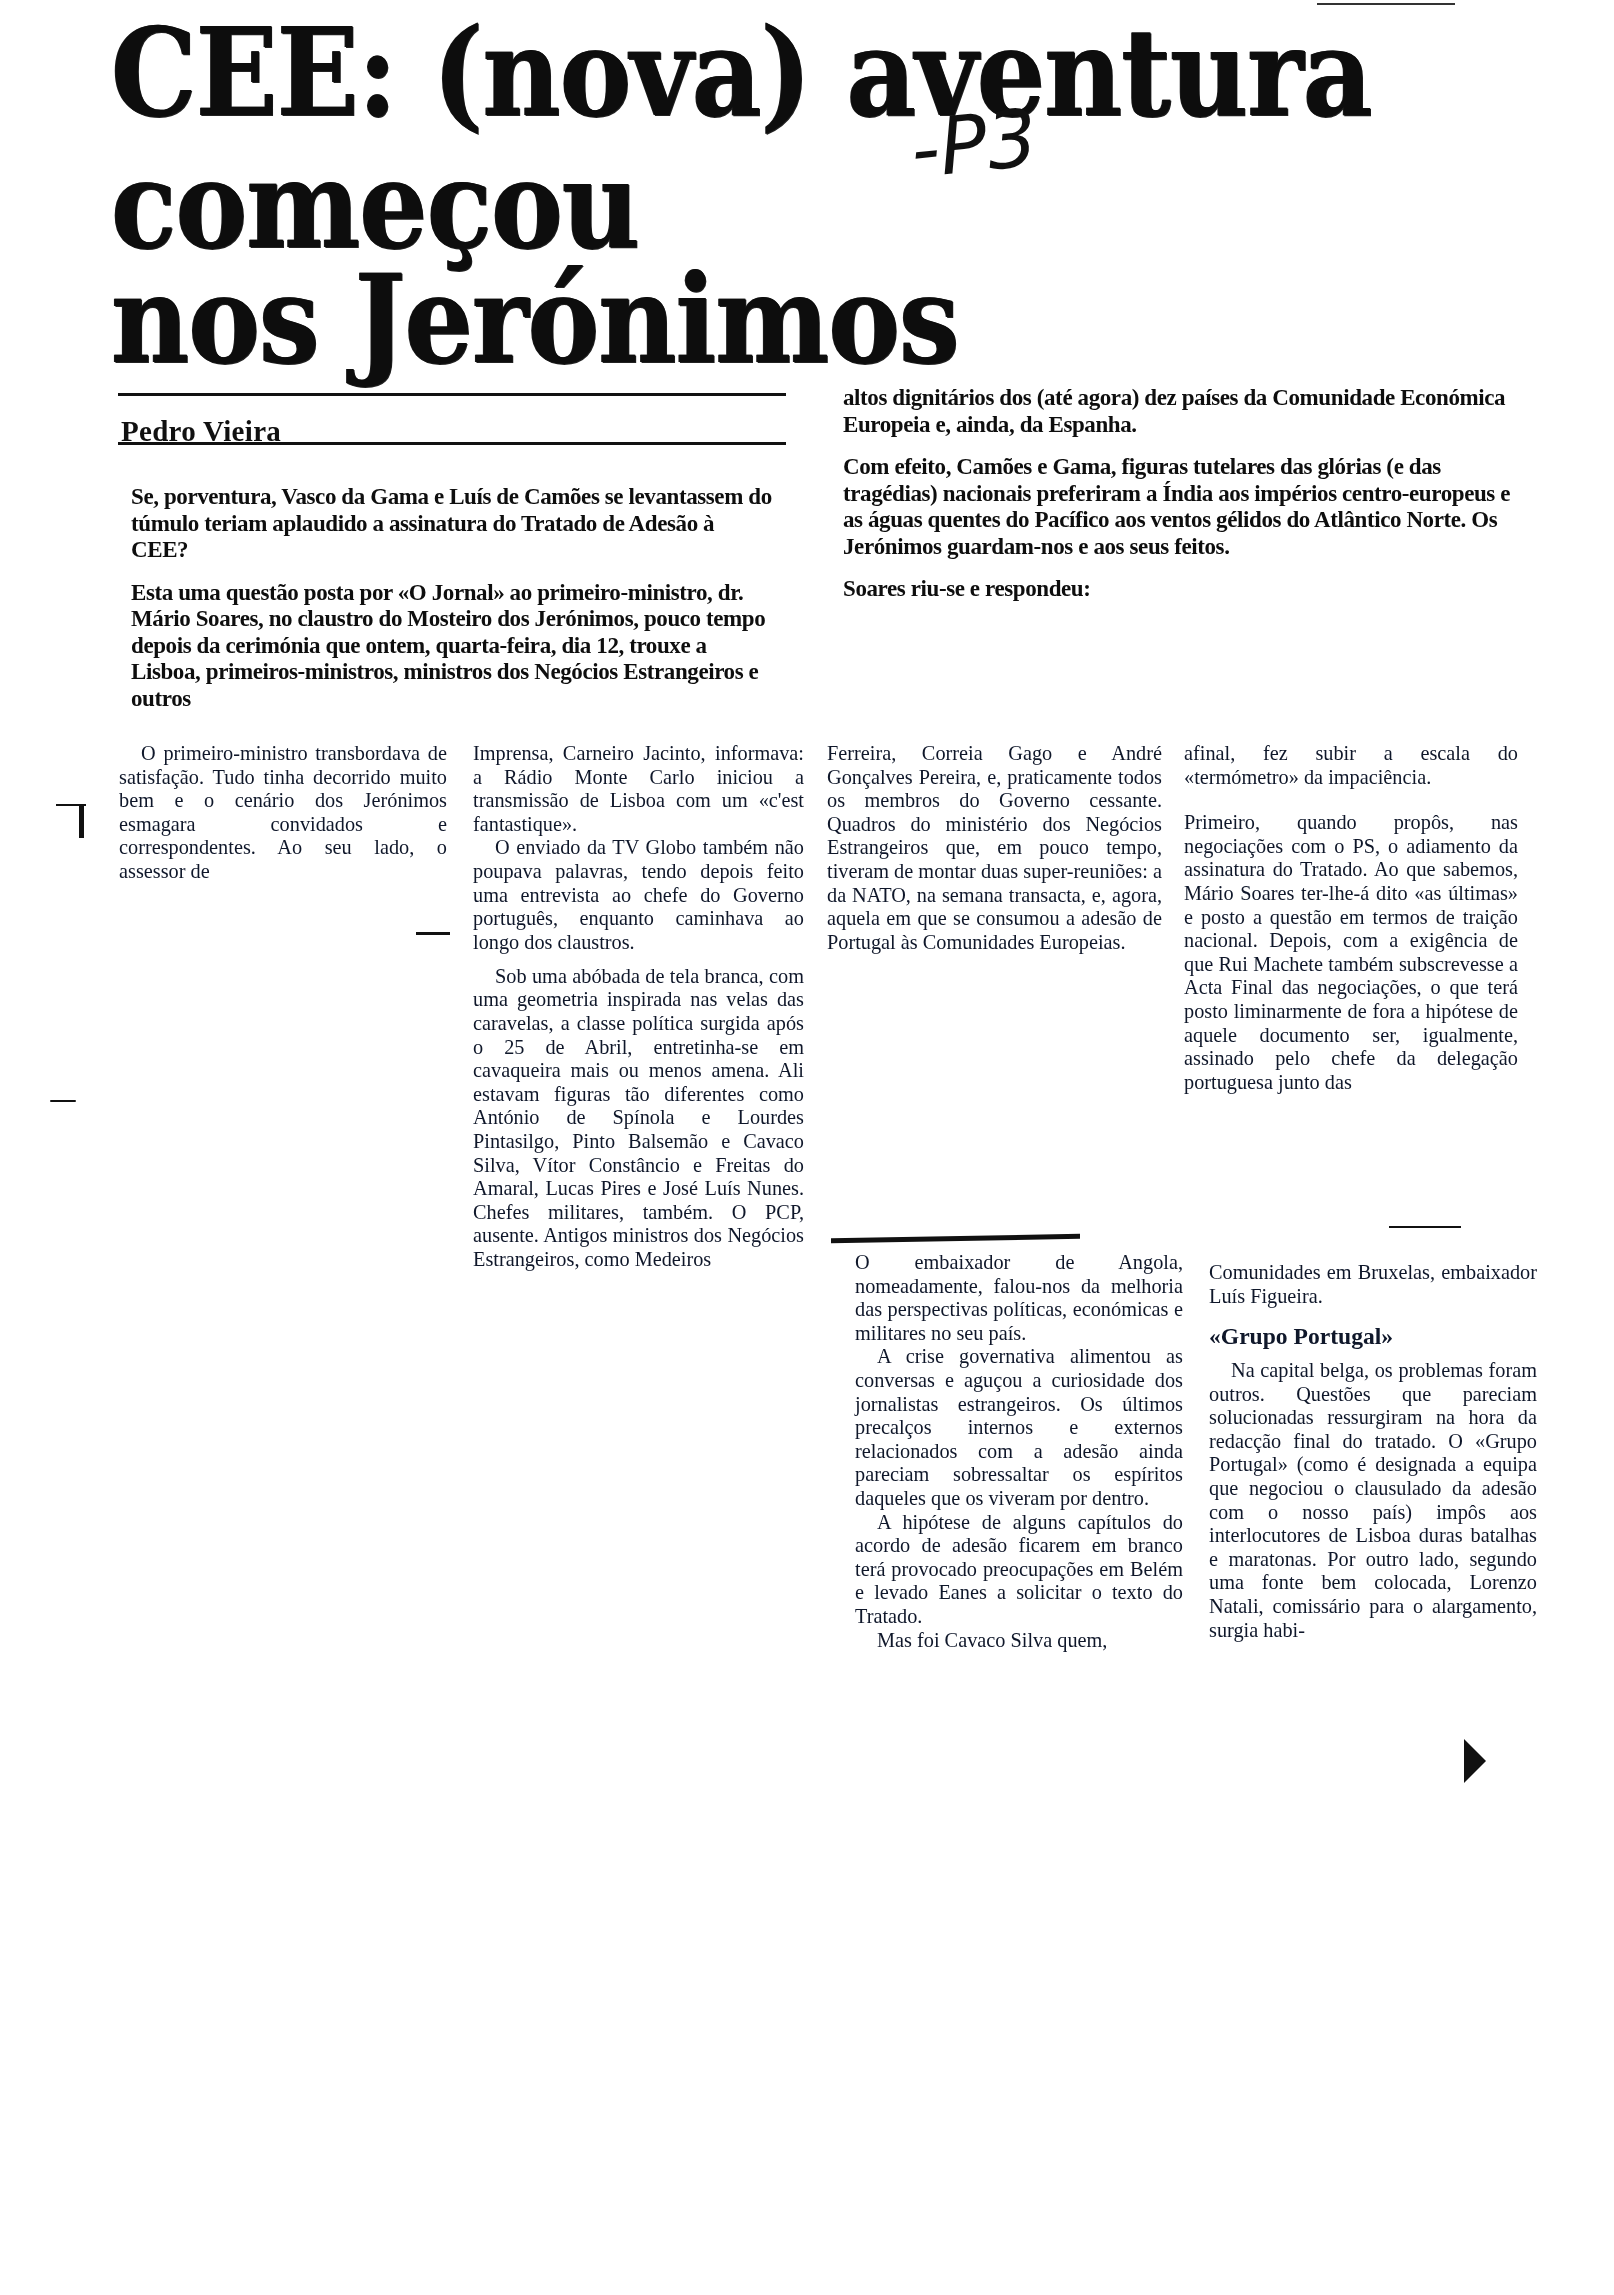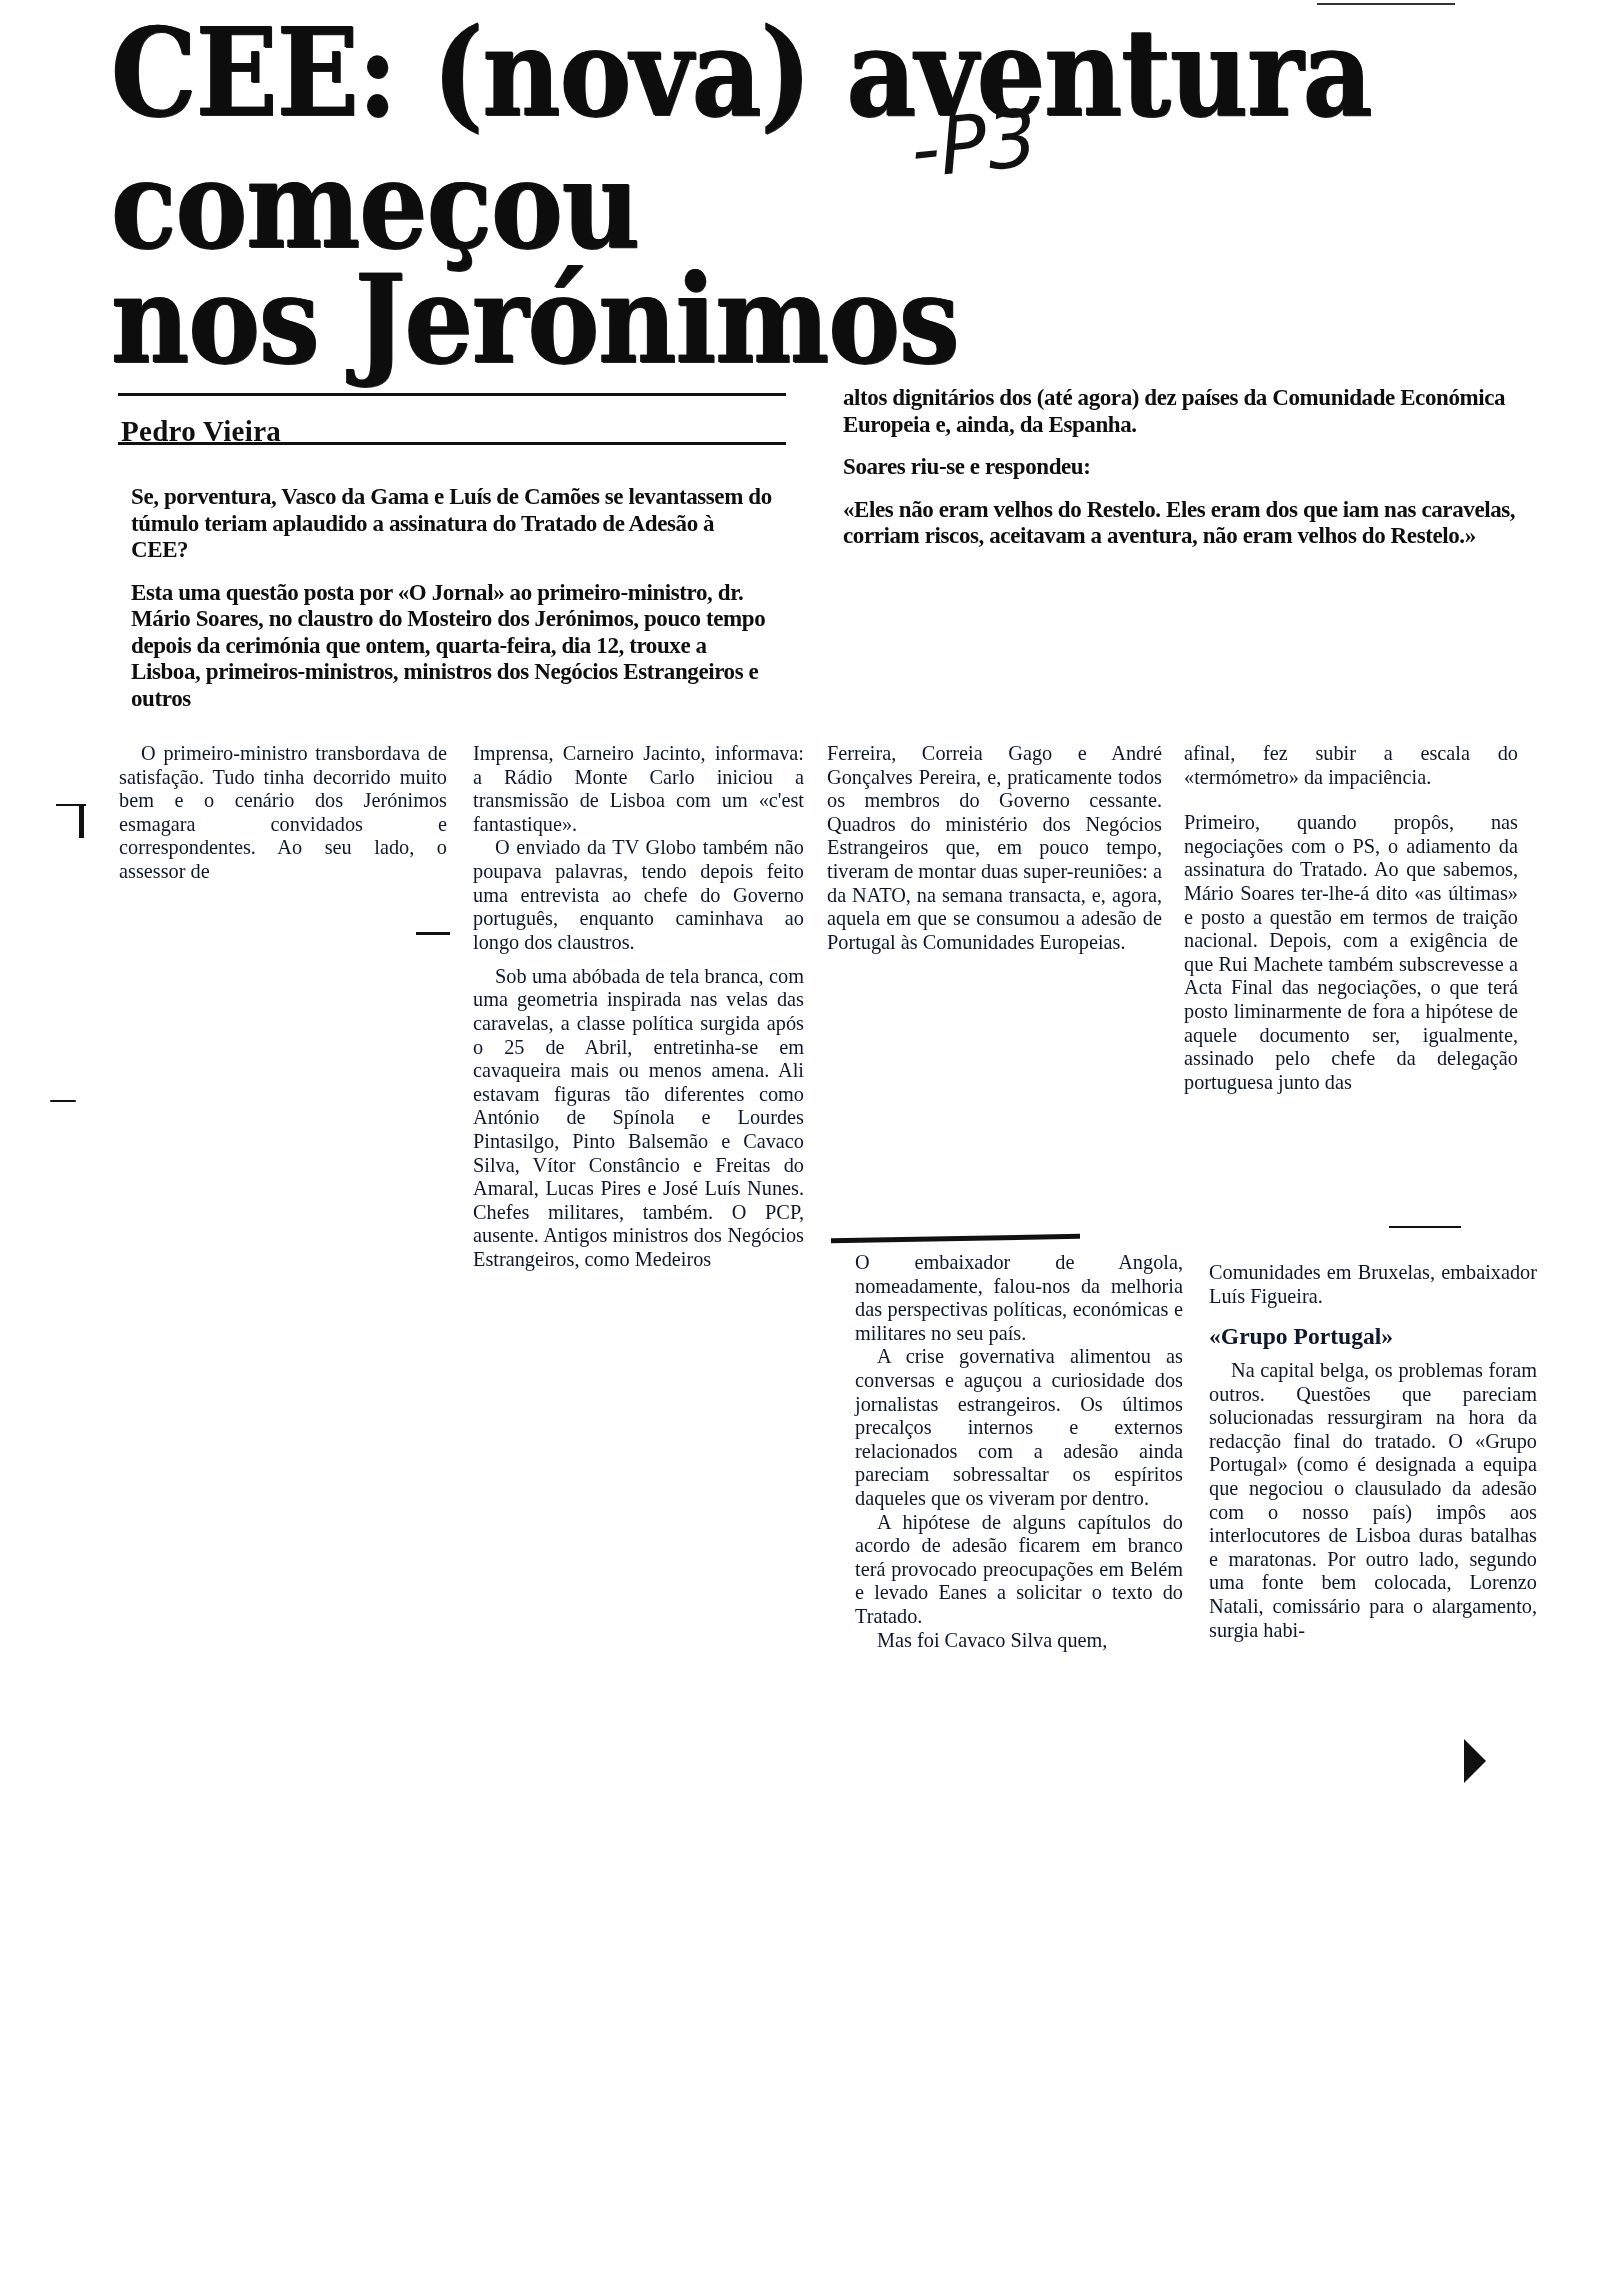--- a/index.html
+++ b/index.html
@@ -97,22 +97,22 @@
 <div class="rule" style="left:118px;top:393px;width:668px;height:2.6px;"></div>
 <div class="byline">Pedro Vieira</div>
 <div class="rule" style="left:118px;top:442px;width:668px;height:2.6px;"></div>
 
 <div class="lead lead-left">
   <p>Se, porventura, Vasco da Gama e Luís de Camões se levantassem do túmulo teriam aplaudido a assinatura do Tratado de Adesão à CEE?</p>
   <p>Esta uma questão posta por «O Jornal» ao primeiro-ministro, dr. Mário Soares, no claustro do Mosteiro dos Jerónimos, pouco tempo depois da cerimónia que ontem, quarta-feira, dia 12, trouxe a Lisboa, primeiros-ministros, ministros dos Negócios Estrangeiros e outros</p>
 </div>
 <div class="lead lead-right">
   <p>altos dignitários dos (até agora) dez países da Comunidade Económica Europeia e, ainda, da Espanha.</p>
+  <p>Com efeito, Camões e Gama, figuras tutelares das glórias (e das tragédias) nacionais preferiram a Índia aos impérios centro-europeus e as águas quentes do Pacífico aos ventos gélidos do Atlântico Norte. Os Jerónimos guardam-nos e aos seus feitos.</p>
   <p>Soares riu-se e respondeu:</p>
-  <p>«Eles não eram velhos do Restelo. Eles eram dos que iam nas caravelas, corriam riscos, aceitavam a aventura, não eram velhos do Restelo.»</p>
 </div>
 
 <div class="col col-1">
   <p>O primeiro-ministro transbordava de satisfação. Tudo tinha decorrido muito bem e o cenário dos Jerónimos esmagara convidados e correspondentes. Ao seu lado, o assessor de</p>
 </div>
 <div class="rule" style="left:416px;top:932px;width:34px;height:2.6px;"></div>
 
 <div class="col col-2">
   <p class="noindent">Imprensa, Carneiro Jacinto, informava: a Rádio Monte Carlo iniciou a transmissão de Lisboa com um «c'est fantastique».</p>
   <p>O enviado da TV Globo também não poupava palavras, tendo depois feito uma entrevista ao chefe do Governo português, enquanto caminhava ao longo dos claustros.</p>

